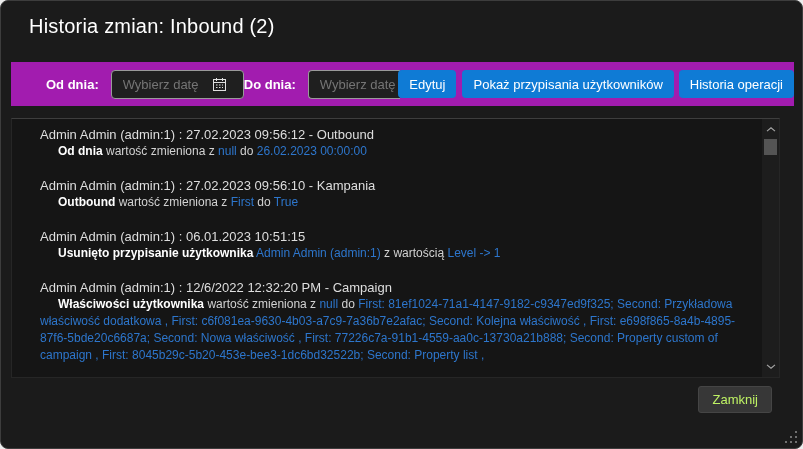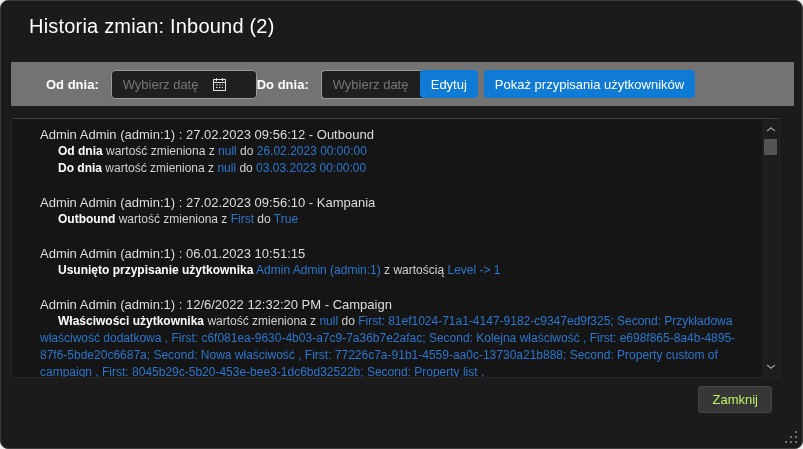--- a/index.html
+++ b/index.html
@@ -8,21 +8,21 @@
     background:#1b1b1b; border:1px solid #3d3d3d; border-radius:8px; overflow:hidden;
     color:#fff;
   }
   .title {
     position:absolute; left:28px; top:14px;
     font-size:20px; font-weight:400; color:#ffffff; letter-spacing:0.2px;
   }
   
   .filterbar {
     position:absolute; left:10px; top:61px; width:783px; height:44px;
-    background:#737373; display:flex; align-items:center; box-sizing:border-box;
+    background:#a21caf; display:flex; align-items:center; box-sizing:border-box;
   }
   .flabel { font-size:13px; font-weight:bold; color:#ffffff; white-space:nowrap; }
   .flabel.first { margin-left:35px; }
   .flabel.second { }
   .datefield {
     margin-left:12px; height:29px; box-sizing:border-box;
     border:1px solid #9a9a9a; border-radius:4px; background:#1f1f1f;
     display:flex; align-items:center; padding:0 7px 0 10px; overflow:hidden;
   }
   .datefield.from { width:146px; }
@@ -94,28 +94,28 @@
     </div>
 
     <span class="flabel second">Do dnia:</span>
 
     <div class="datefield to">
       <input type="text" placeholder="Wybierz datę" style="">
     </div>
 
     <button class="btn-accent edit">Edytuj</button>
     <button class="btn-accent mid">Pokaż przypisania użytkowników</button>
+    <button class="btn-accent last">Historia operacji</button>
   </div>
 
   <div class="list">
     <div>
         <div class="entry">
           <div class="entry-header">Admin Admin (admin:1) : 27.02.2023 09:56:12 - Outbound</div>
           <div class="change"><span class="seg-label">Od dnia</span><span class="seg-text"> wartość zmieniona z </span><span class="seg-value">null</span><span class="seg-text"> do </span><span class="seg-value">26.02.2023 00:00:00</span></div>
-          <div class="change"><span class="seg-label">Do dnia</span><span class="seg-text"> wartość zmieniona z </span><span class="seg-value">null</span><span class="seg-text"> do </span><span class="seg-value">03.03.2023 00:00:00</span></div>
         </div>
         <div class="entry">
           <div class="entry-header">Admin Admin (admin:1) : 27.02.2023 09:56:10 - Kampania</div>
           <div class="change"><span class="seg-label">Outbound</span><span class="seg-text"> wartość zmieniona z </span><span class="seg-value">First</span><span class="seg-text"> do </span><span class="seg-value">True</span></div>
         </div>
         <div class="entry">
           <div class="entry-header">Admin Admin (admin:1) : 06.01.2023 10:51:15</div>
           <div class="change"><span class="seg-label">Usunięto przypisanie użytkownika</span><span class="seg-text"> </span><span class="seg-value">Admin Admin (admin:1)</span><span class="seg-text"> z wartością </span><span class="seg-value">Level -&gt; 1</span></div>
         </div>
         <div class="entry">

